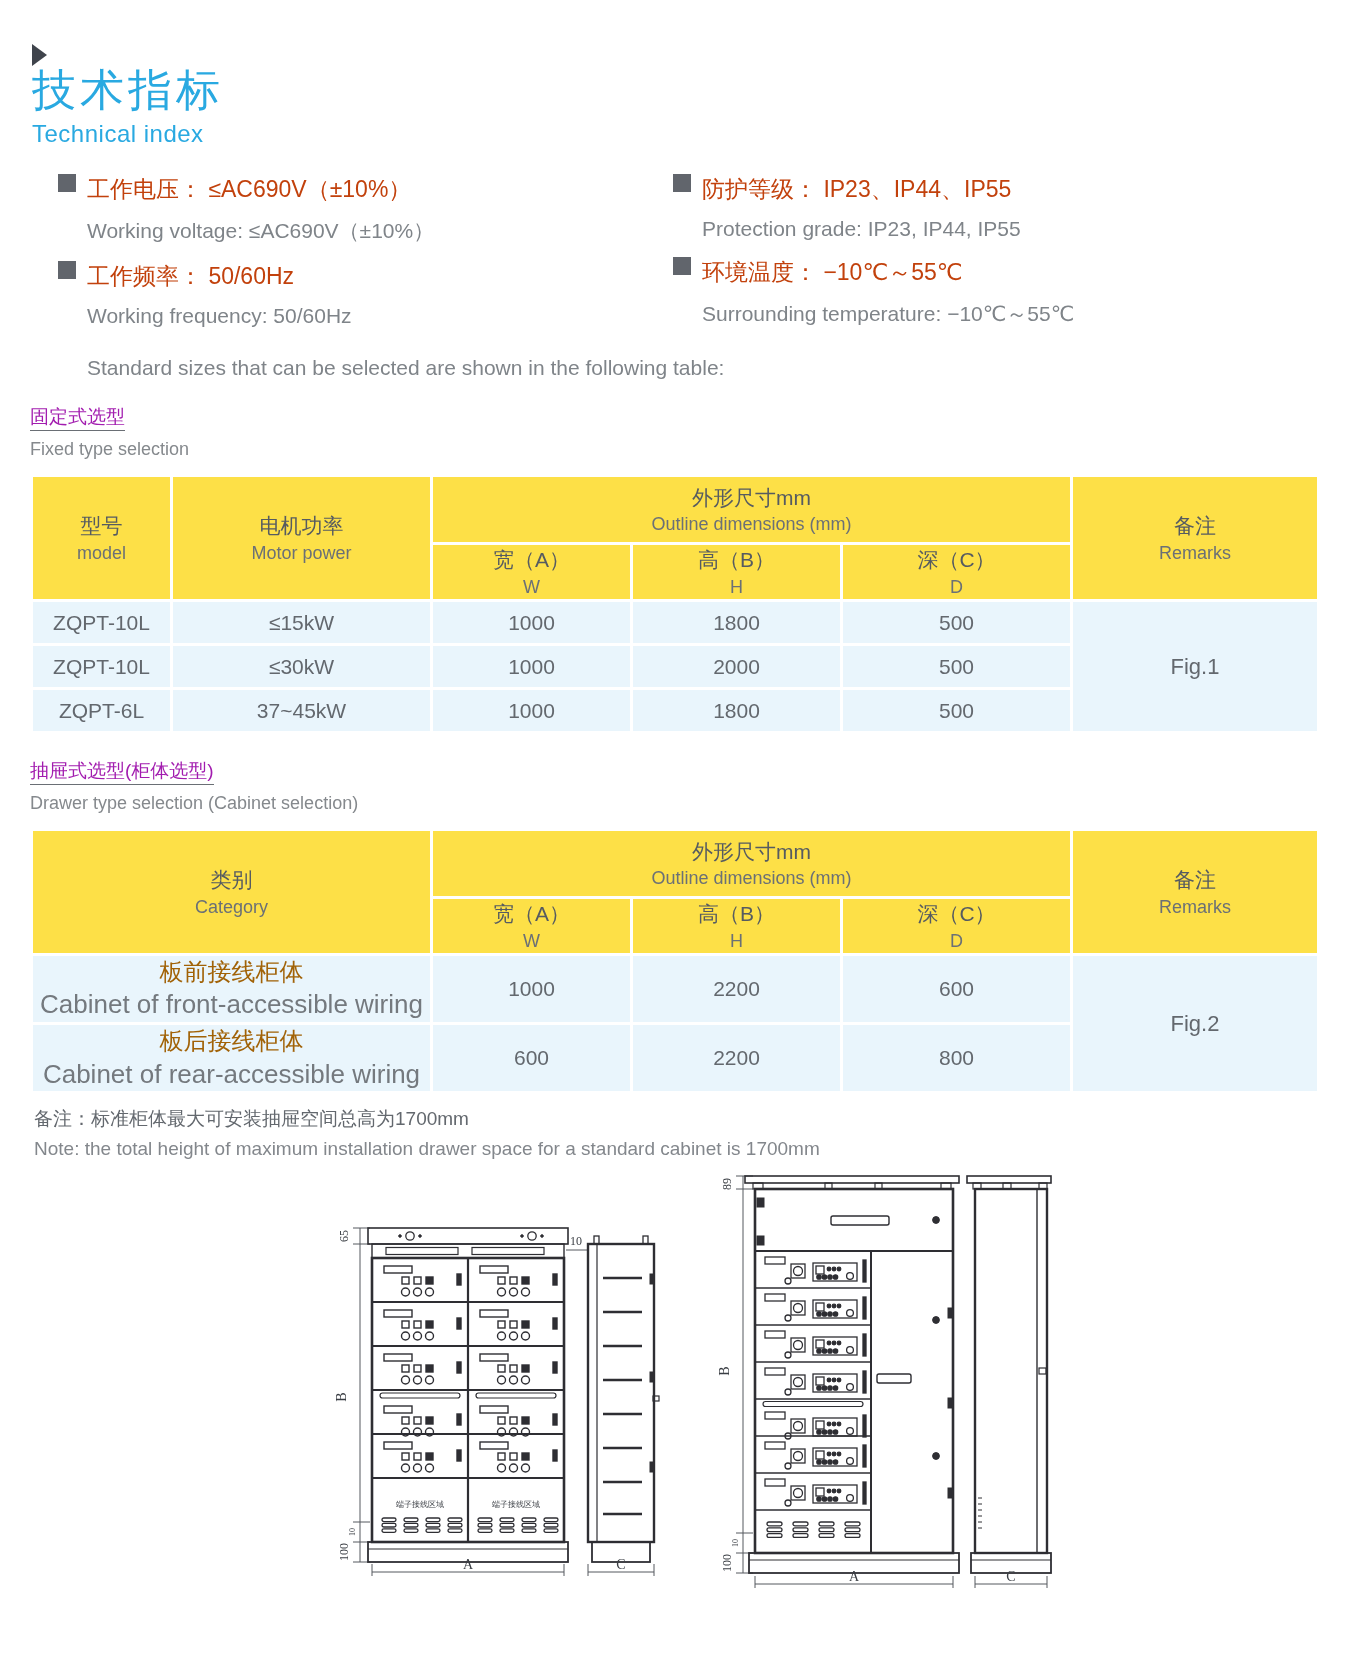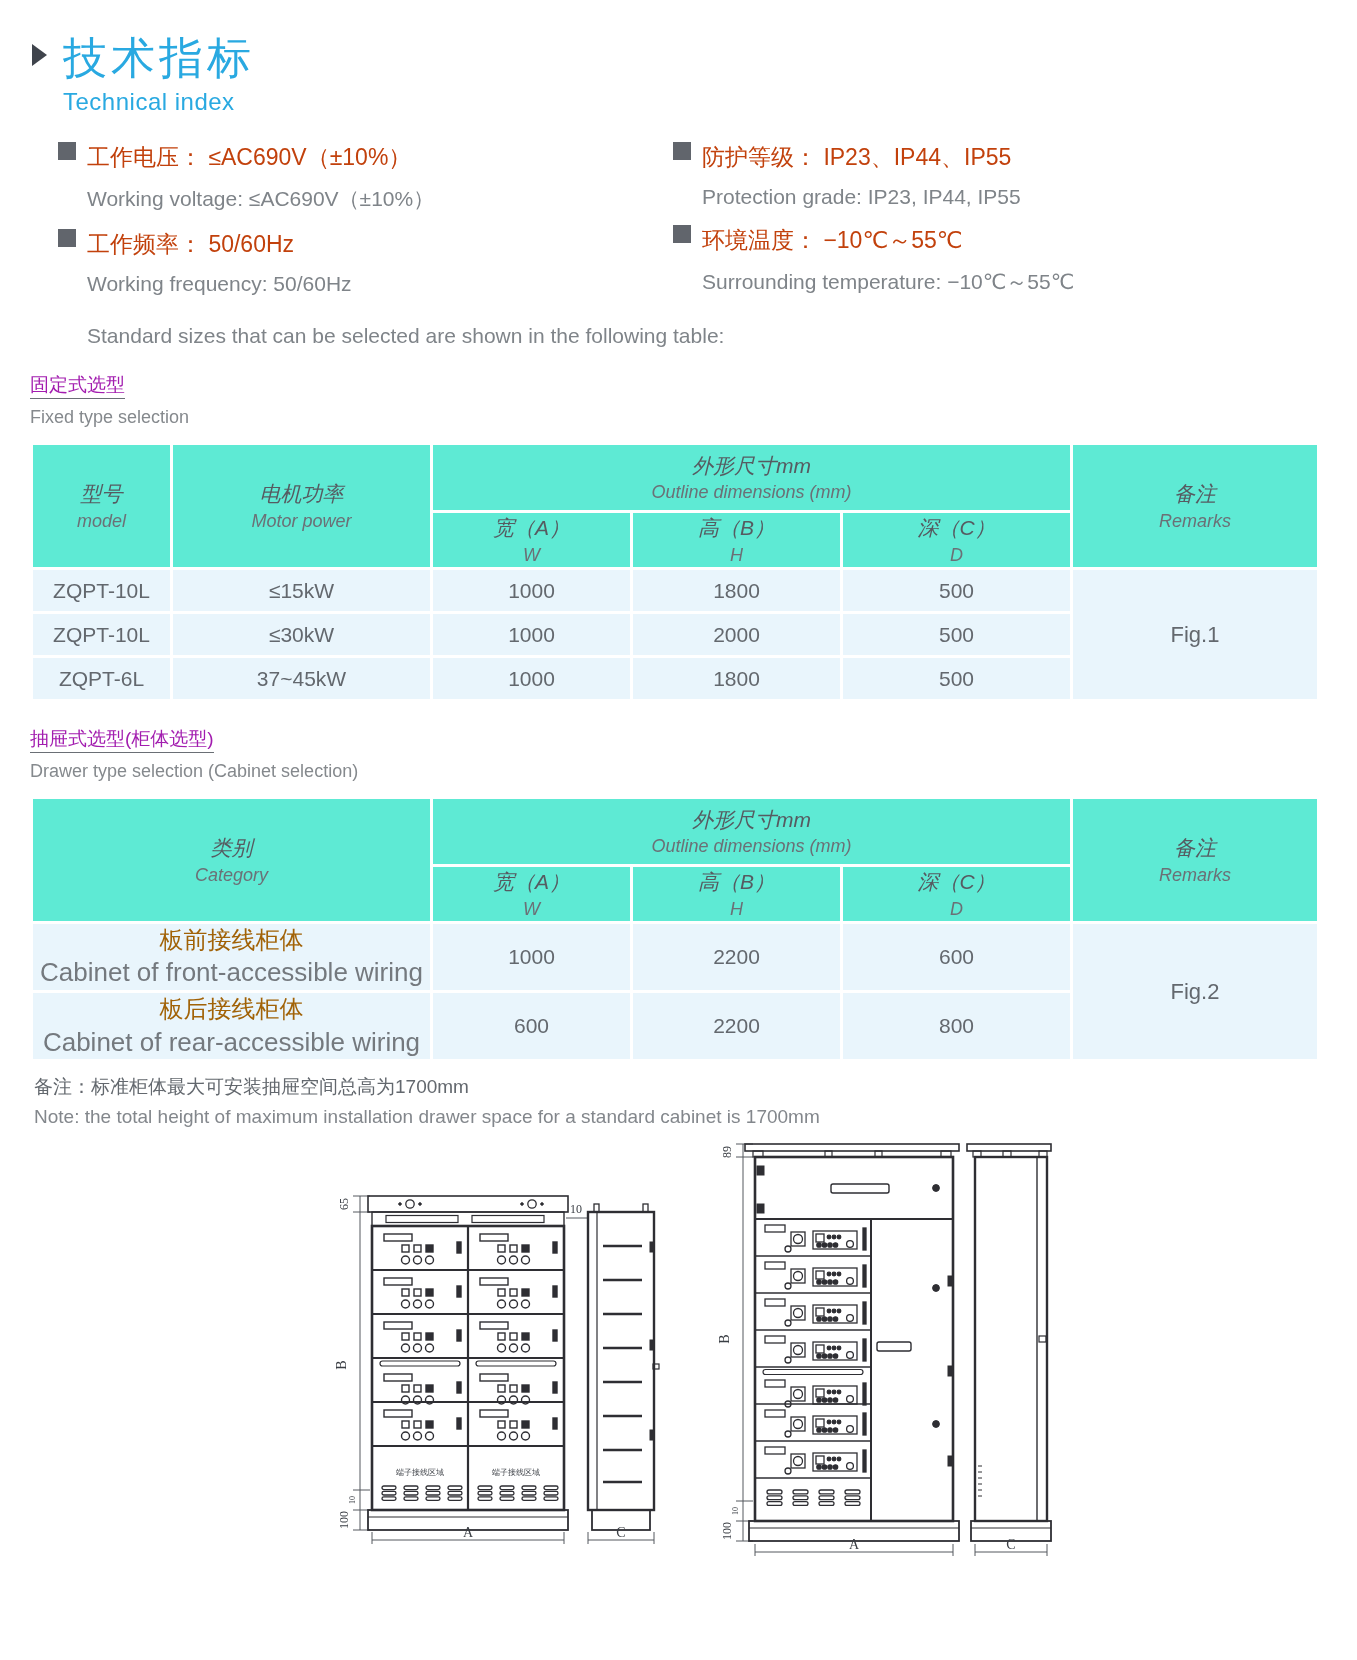--- a/index.html
+++ b/index.html
@@ -5,21 +5,21 @@
   * { margin:0; padding:0; box-sizing:border-box; }
   html,body { background:#fff; }
   body {
     width:1357px; height:1660px; overflow:hidden; position:relative;
     font-family:"Liberation Sans","DejaVu Sans",sans-serif;
     color:#595e64;
   }
   .page { padding:34px 35px 0 30px; }
 
   
-  .hdr { display:flex; align-items:flex-start; margin-left:2px; }
+  .hdr { display:flex; align-items:flex-start; margin-left:2px;flex-direction:column; }
   .hdr .arrow {
     width:0; height:0; margin:10px 16px 0 0;
     border-left:15px solid #3f444c;
     border-top:11px solid transparent;
     border-bottom:11px solid transparent;
   }
   .hdr h1 { font-size:44px; font-weight:500; color:#29a9e1; letter-spacing:4px; line-height:1.1; }
   .hdr .sub { font-size:24px; color:#29a9e1; margin-top:6px; letter-spacing:0.5px; }
 
   
@@ -34,21 +34,21 @@
 
   
   .secline-zh { font-size:19px; color:#a21caf; display:inline-block;
                 border-bottom:1px solid #6a6f75; padding-bottom:0; }
   .secline-en { font-size:18px; color:#85898d; margin-top:8px; }
   .tbl-sec { margin-top:24px; }
 
   
   table { border-collapse:collapse; table-layout:fixed; width:1287px; margin-top:14px; }
   th, td { border:3px solid #fff; text-align:center; vertical-align:middle; font-weight:normal; }
-  th { background:#5eead4; color:#565b61;font-style:italic; }
+  th { background:#fde047; color:#565b61; }
   td { background:#e9f5fc; color:#63686e; font-size:21px; }
   th .zh { font-size:21px; line-height:1.45; }
   th .en { font-size:18px; color:#6b7076; line-height:1.3; }
   td .zh { font-size:24px; line-height:1.35; color:#a16207; }
   td .en { font-size:26px; color:#74797e; line-height:1.3; }
   tr.hrow1 th { height:68px; }
   tr.hrow2 th { height:56px; }
   .t1 tr.drow td { height:44px; }
   .t2 tr.drow td { height:60px; }
   td.remark { font-size:22px; color:#63686e; }

